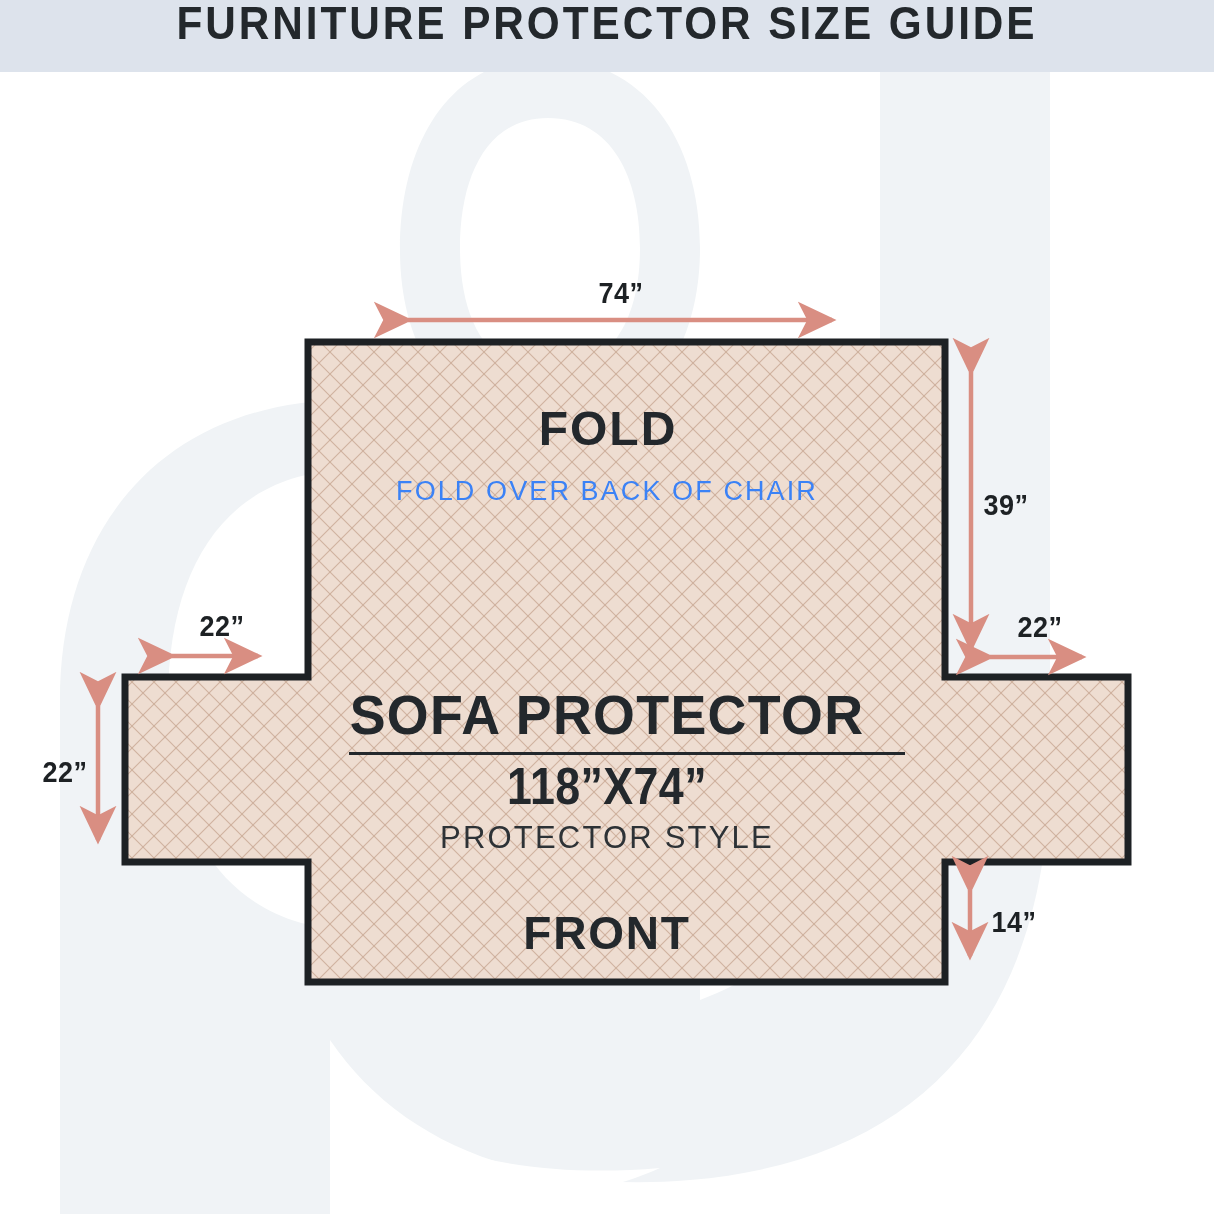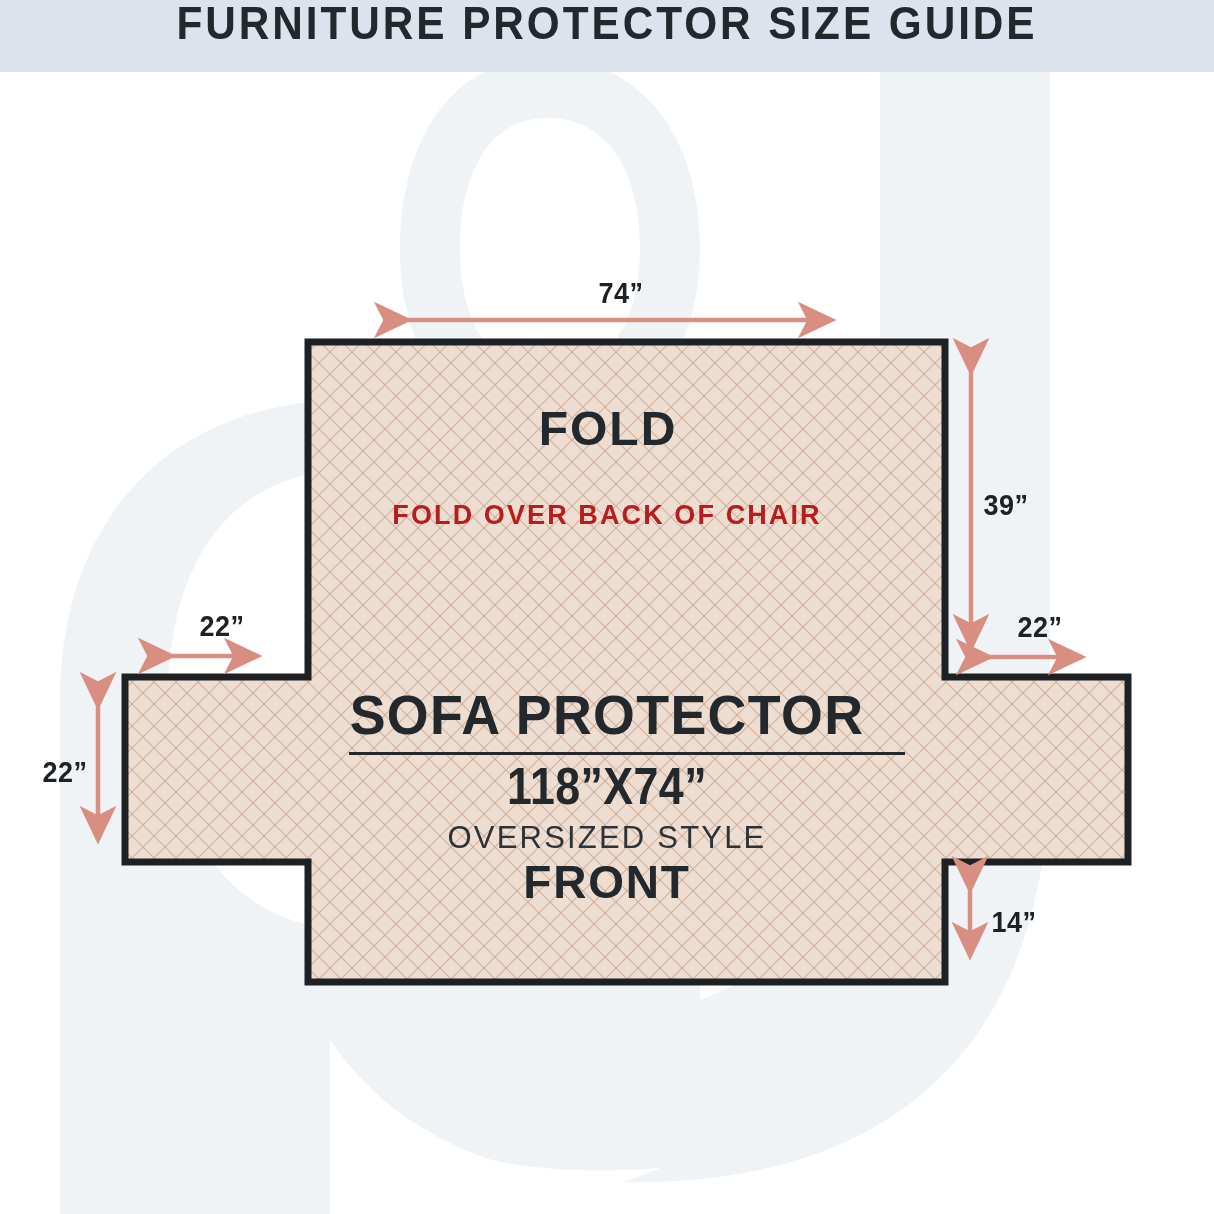--- a/index.html
+++ b/index.html
@@ -34,28 +34,28 @@
 
   
   #diagram{position:absolute;left:0;top:0;width:1214px;height:1214px;}
 
   
   .ovl{position:absolute;color:#23282c;white-space:nowrap;line-height:1;}
   .ctr{left:0;width:1214px;text-align:center;}
 
   #label-back{top:405px;font-size:48px;font-weight:700;letter-spacing:2px;
     transform:translateX(1px);}
-  #label-back-sub{top:478px;font-size:27px;font-weight:700;letter-spacing:2.1px;color:#b91c1c;margin-top:24px;}
+  #label-back-sub{top:478px;font-size:27px;font-weight:400;letter-spacing:2.1px;color:#3b82f6;}
 
   #title-main{top:687px;font-size:56px;font-weight:700;letter-spacing:1.4px;transform:scaleX(0.96);}
   #title-rule{position:absolute;top:752px;left:349px;width:556px;height:3px;background:#23282c;}
   #title-size{top:760px;font-size:52px;font-weight:700;letter-spacing:0.5px;transform:scaleX(0.86);}
   #title-style{top:822px;font-size:31px;font-weight:400;letter-spacing:2.2px;color:#2d3236;}
 
-  #label-front{top:859px;font-size:46px;font-weight:700;letter-spacing:1.8px;}
+  #label-front{top:910px;font-size:46px;font-weight:700;letter-spacing:1.8px;}
 
   
   .dim{position:absolute;color:#1d2124;font-weight:700;white-space:nowrap;line-height:1;
        font-size:30px;letter-spacing:0.5px;transform:scaleX(0.9);}
   #dim-74{left:596px;top:278px;}
   #dim-39{left:981px;top:490px;}
   #dim-22-left{left:197px;top:611px;}
   #dim-22-right{left:1015px;top:612px;}
   #dim-22-side{left:40px;top:757px;}
   #dim-14{left:989px;top:907px;}
@@ -157,21 +157,21 @@
       <line x1="970" y1="890" x2="970" y2="956" stroke="#d98e82" stroke-width="4.5" marker-start="url(#ahL)" marker-end="url(#ahR)"></line>
     </g>
   </svg>
 
   <div class="ovl ctr" id="label-back">FOLD</div>
   <div class="ovl ctr" id="label-back-sub">FOLD OVER BACK OF CHAIR</div>
 
   <div class="ovl ctr" id="title-main">SOFA PROTECTOR</div>
   <div id="title-rule"></div>
   <div class="ovl ctr" id="title-size">118”X74”</div>
-  <div class="ovl ctr" id="title-style">OVERSIZED STYLE</div>
+  <div class="ovl ctr" id="title-style">PROTECTOR STYLE</div>
 
   <div class="ovl ctr" id="label-front">FRONT</div>
 
   <div class="dim" id="dim-74">74”</div>
   <div class="dim" id="dim-39">39”</div>
   <div class="dim" id="dim-22-left">22”</div>
   <div class="dim" id="dim-22-right">22”</div>
   <div class="dim" id="dim-22-side">22”</div>
   <div class="dim" id="dim-14">14”</div>
 

